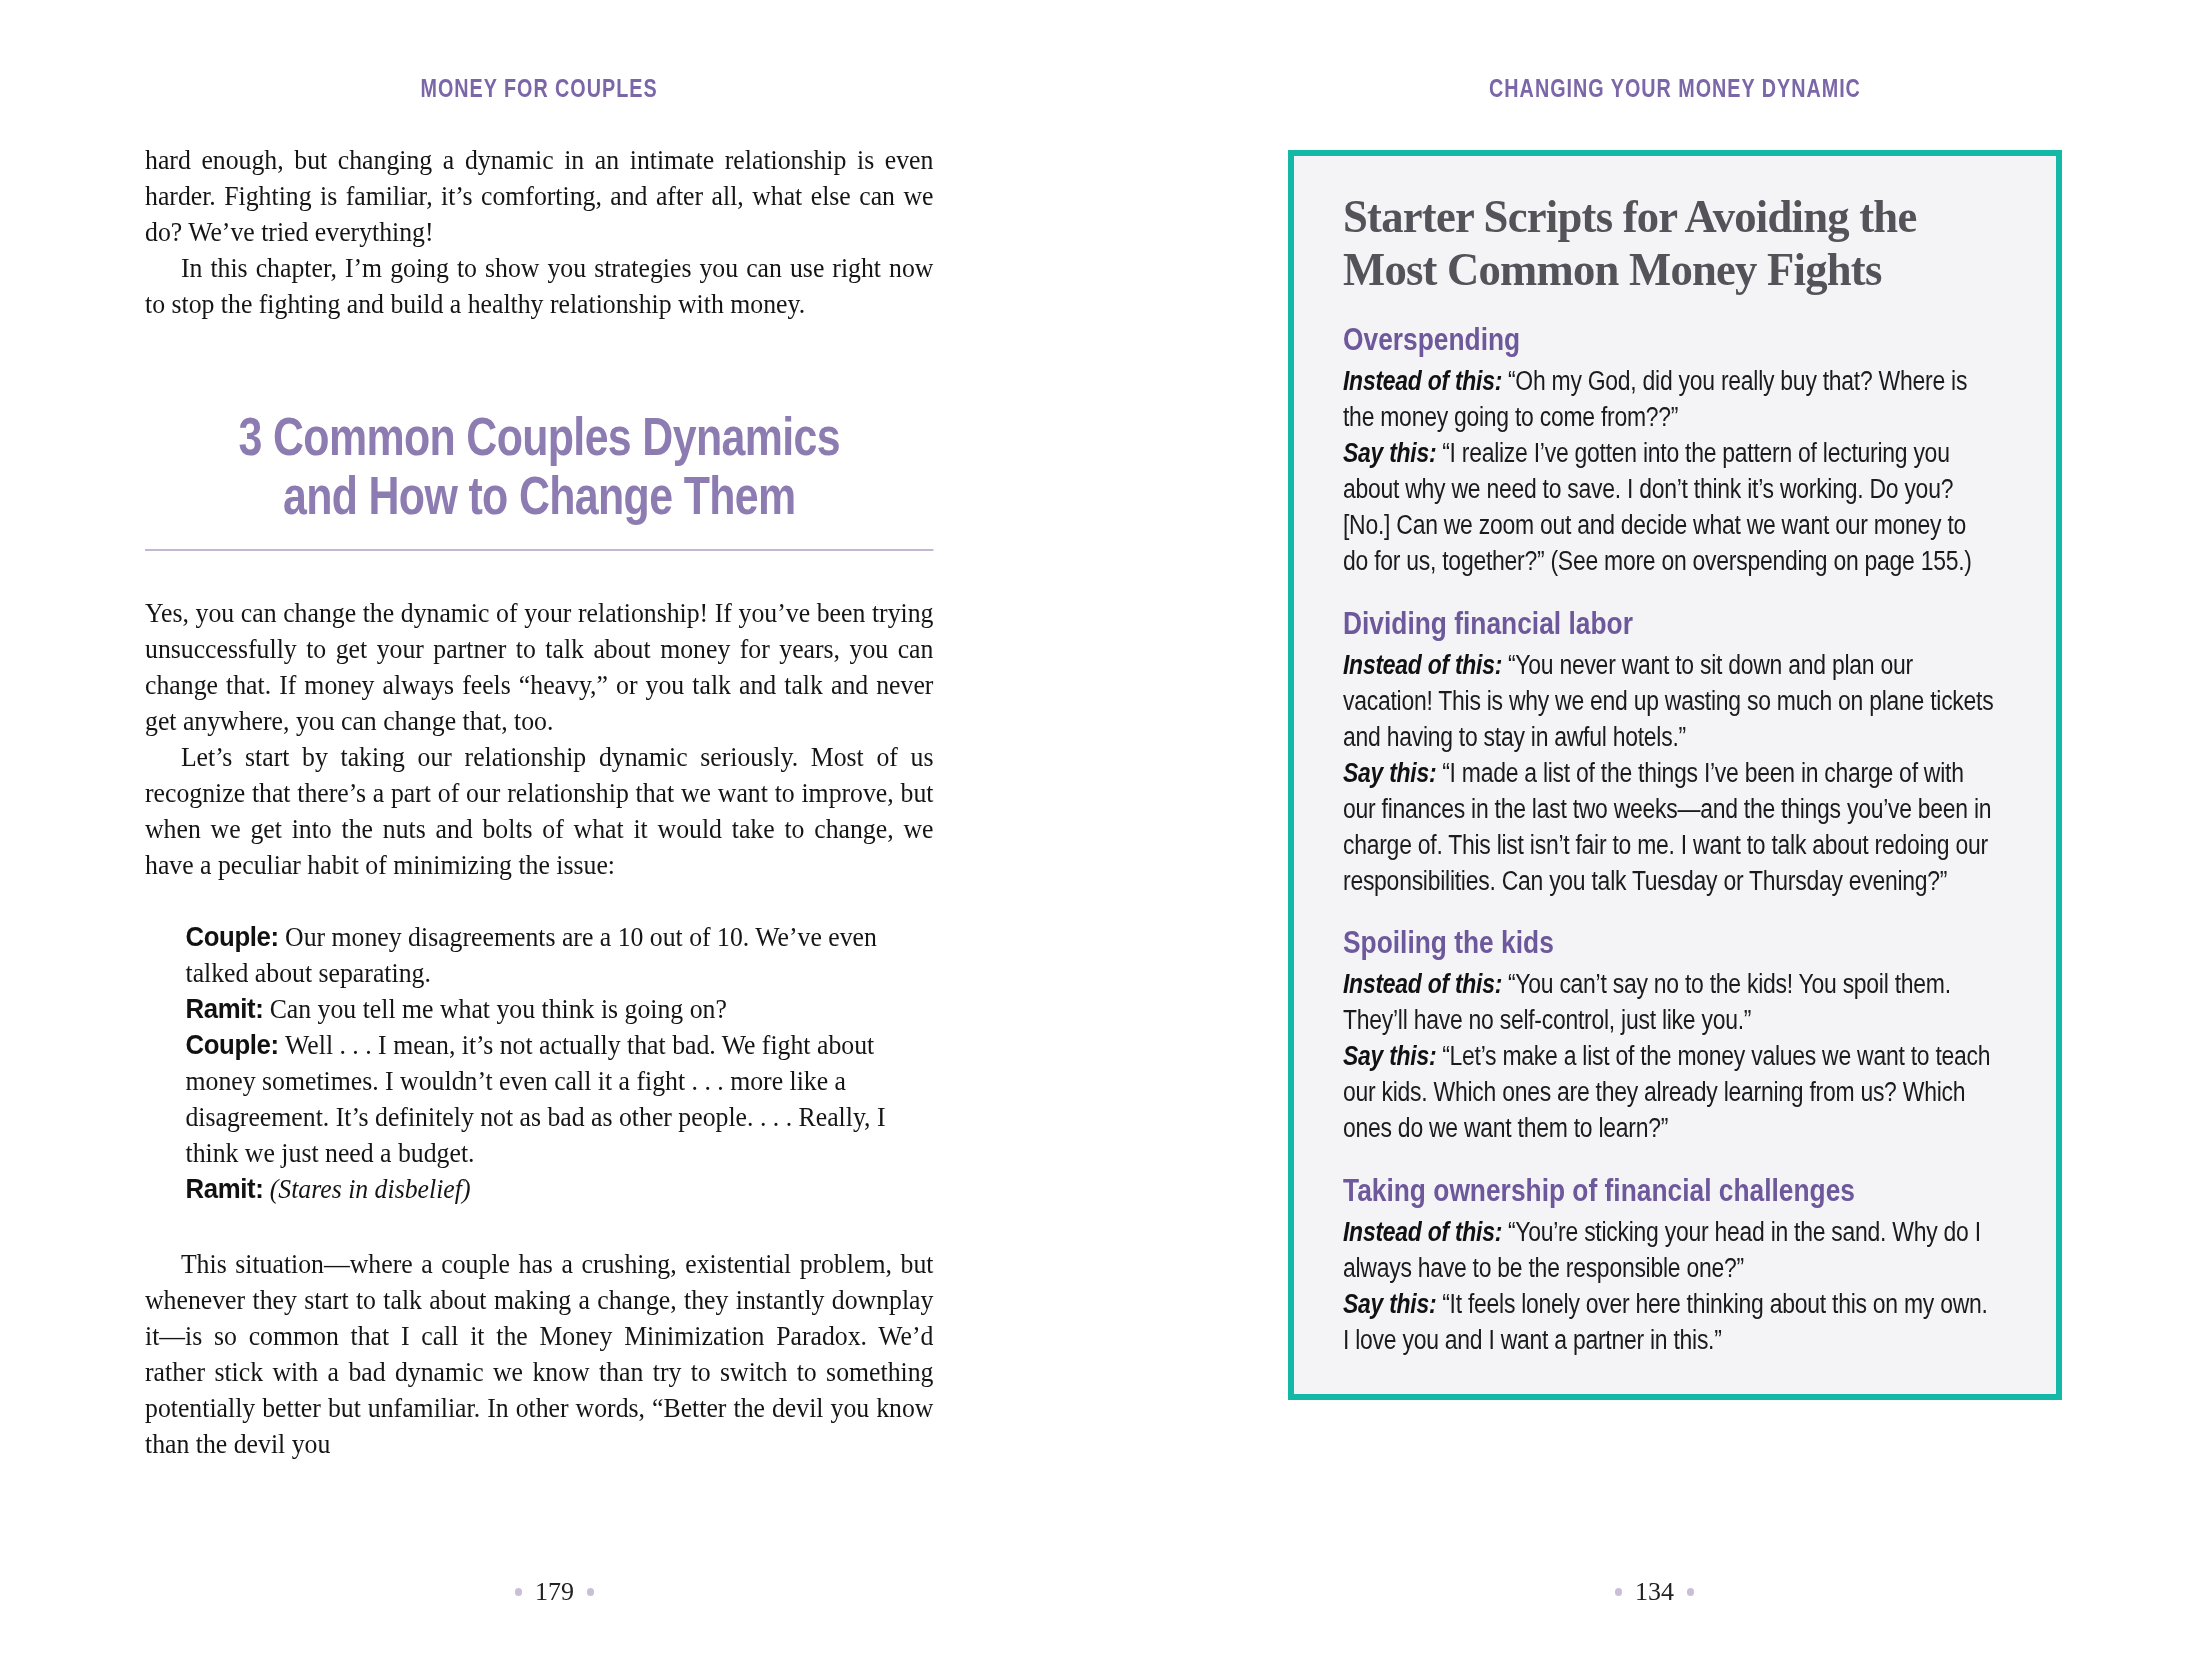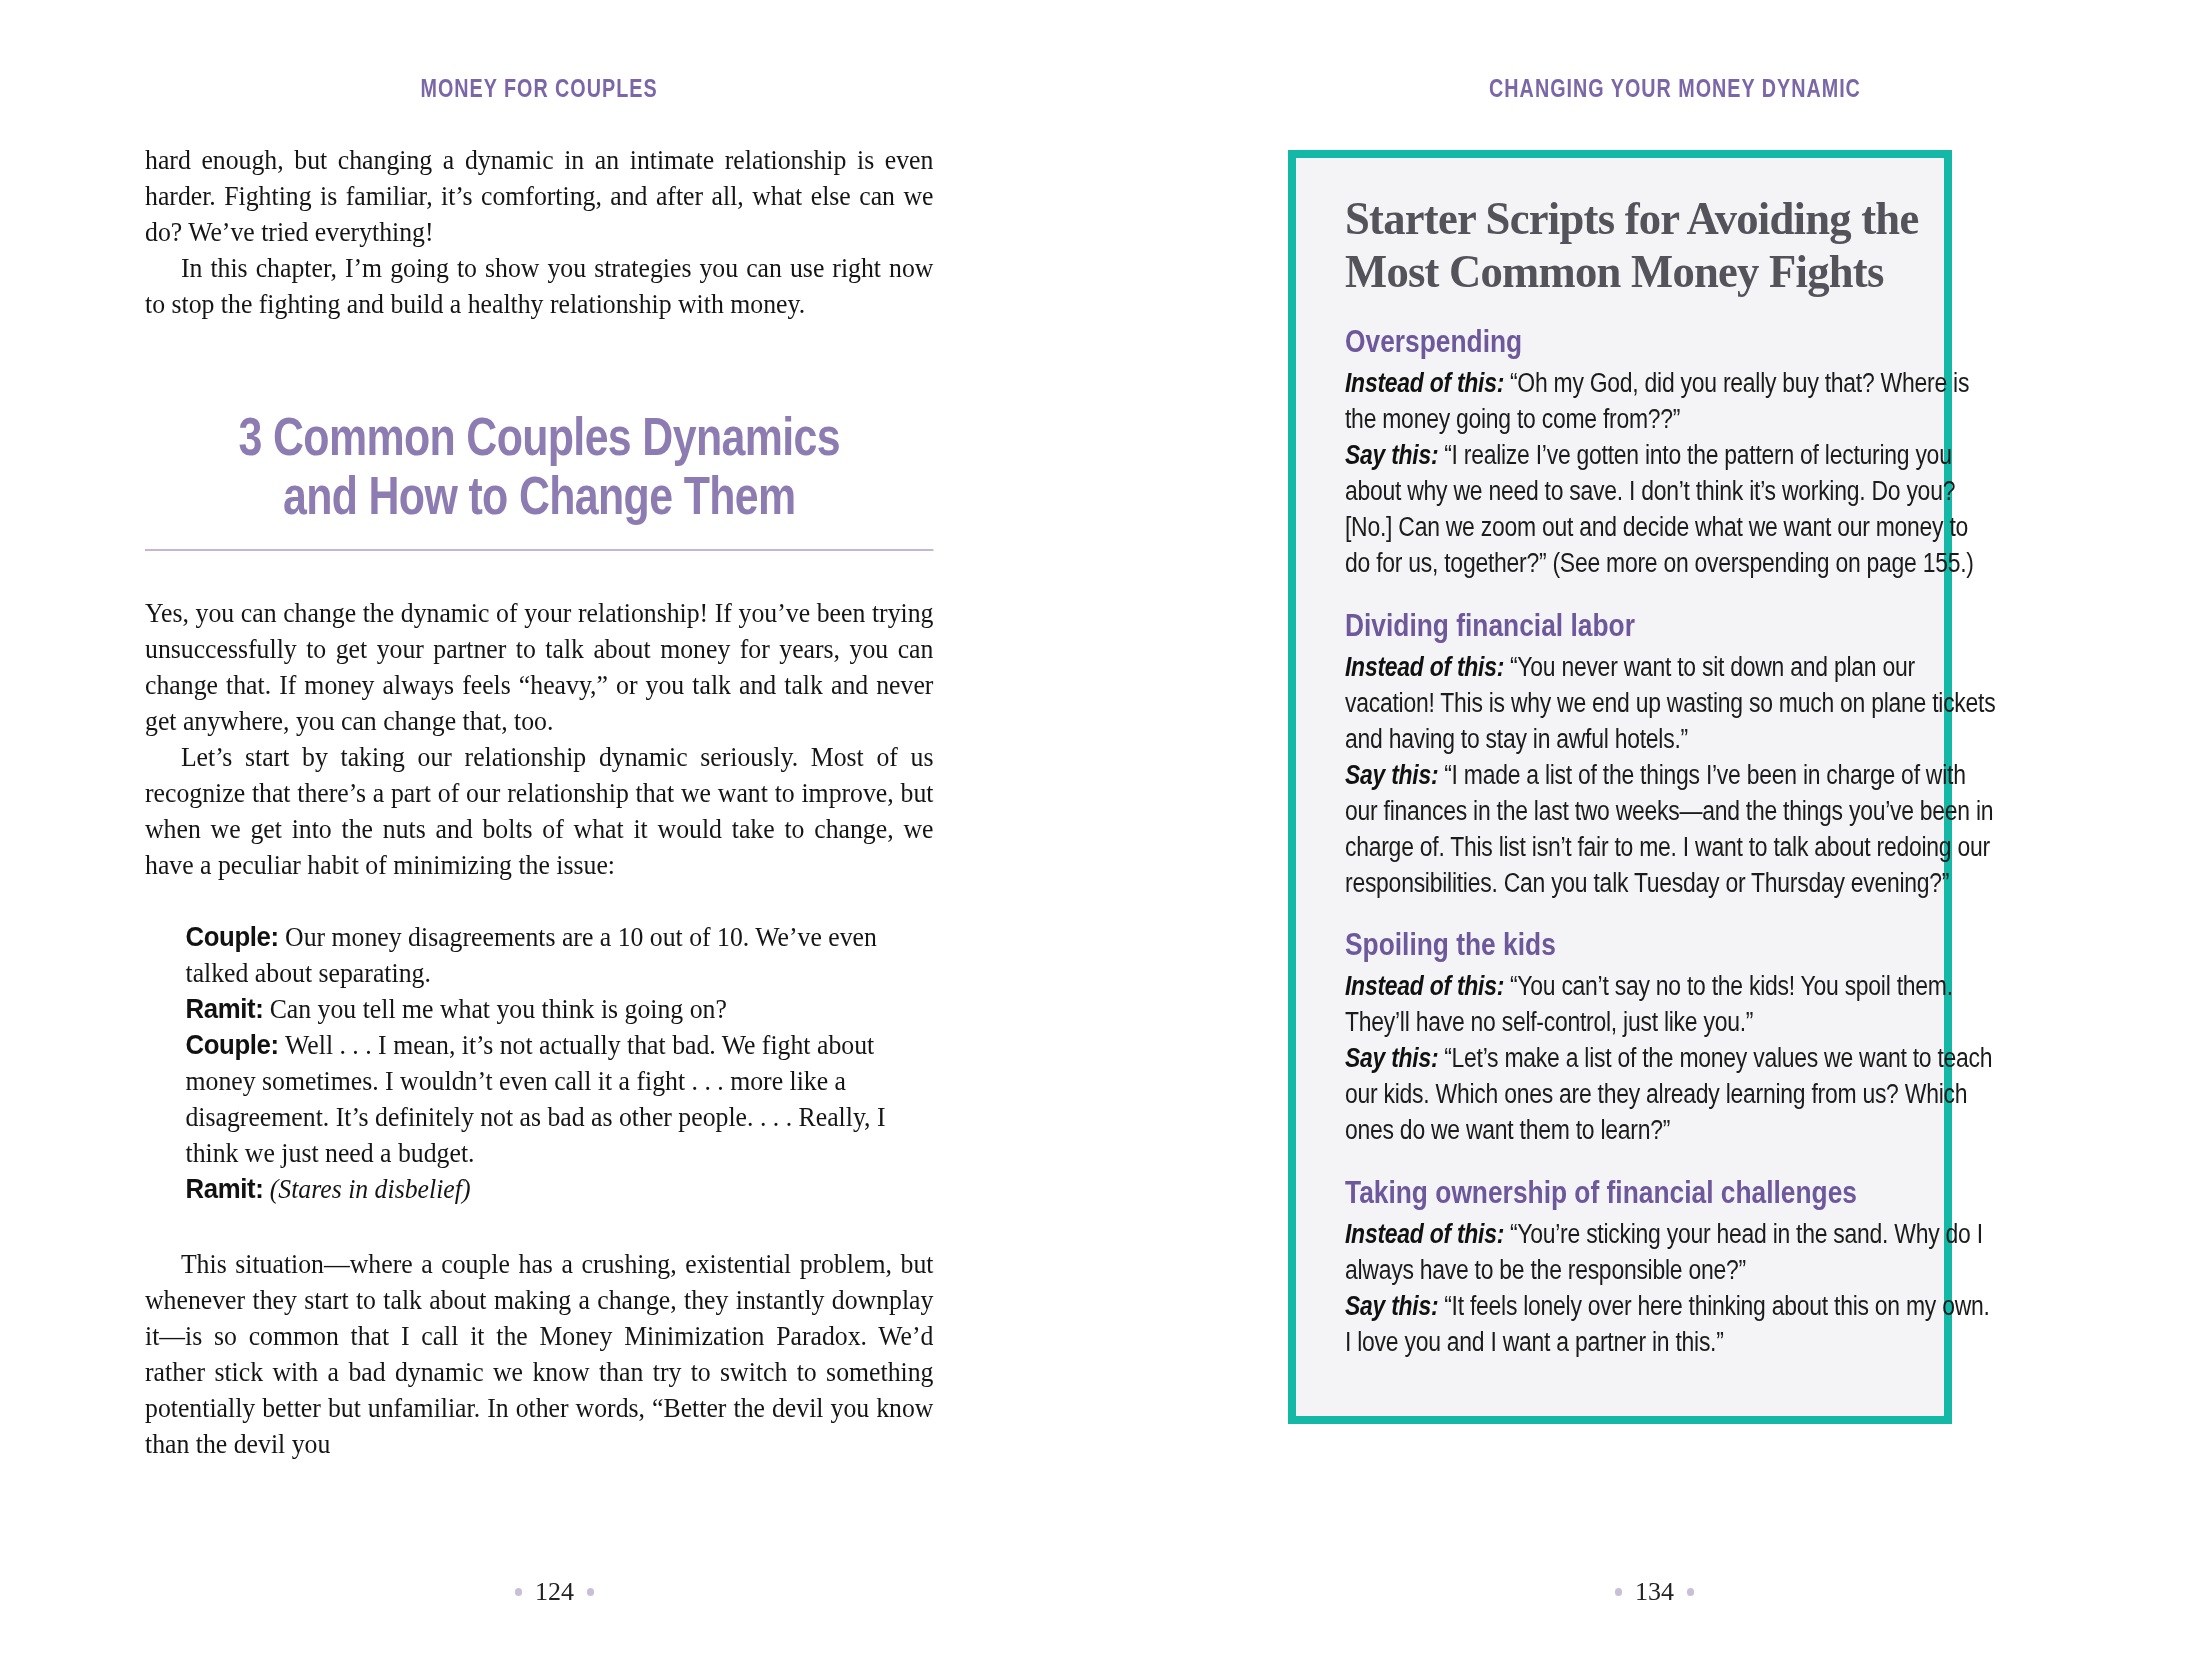--- a/index.html
+++ b/index.html
@@ -39,23 +39,23 @@
 
   .closing-para{margin-top:39px;}
 
   
   .page-number-row{position:absolute;bottom:47px;left:0;width:100%;
     display:flex;justify-content:center;align-items:center;gap:12.7px;}
   .page-number{font-family:"Liberation Serif", serif;font-size:26px;color:#222;}
   .dot{width:7.6px;height:7.6px;border-radius:50%;background:#c9c0d7;}
 
   
-  .script-box{position:absolute;left:185px;top:150px;width:664px;
-    box-sizing:border-box;border:8px solid #14b8a6;background:#f4f3f6;
-    padding:34px 49px 56px;}
+  .script-box{position:absolute;left:185px;top:150px;width:774px;
+    box-sizing:border-box;border:6px solid #14b8a6;background:#f4f3f6;
+    padding:34px 49px 36px;}
   .box-title{margin:0;font-family:"Liberation Serif", serif;font-weight:700;
     font-size:47px;line-height:53px;letter-spacing:-0.8px;color:#55535a;
     transform:scaleX(0.95);transform-origin:0 0;white-space:nowrap;}
   .box-sections{width:768px;transform:scaleX(0.85);transform-origin:0 0;}
   .section-heading{margin:25.4px 0 5.1px;font-family:"Liberation Sans", sans-serif;
     font-weight:700;font-size:31px;line-height:37px;color:#6d589b;}
   .script-para{margin:0;font-family:"Liberation Sans", sans-serif;
     font-size:27px;line-height:36px;color:#1b1b1b;letter-spacing:-0.3px;}
   .lbl{font-weight:700;font-style:italic;margin-right:6.8px;color:#111;}
 </style>
@@ -85,21 +85,21 @@
       <p class="dlg-line"><b class="spk">Ramit:</b><span>Can you tell me what you think is going on?</span></p>
       <p class="dlg-line"><b class="spk">Couple:</b><span>Well . . . I mean, it’s not actually that bad. We fight about money sometimes. I wouldn’t even call it a fight . . . more like a disagreement. It’s definitely not as bad as other people. . . . Really, I think we just need a budget.</span></p>
       <p class="dlg-line"><b class="spk">Ramit:</b><span class="ital">(Stares in disbelief)</span></p>
     </div>
 
     <p class="body-para indent closing-para">This situation—where a couple has a crushing, existential problem, but whenever they start to talk about making a change, they instantly downplay it—is so common that I call it the Money Minimization Paradox. We’d rather stick with a bad dynamic we know than try to switch to something potentially better but unfamiliar. In other words, “Better the devil you know than the devil you</p>
   </div>
 
   <div class="page-number-row">
     <span class="dot"></span>
-    <span class="page-number">124</span>
+    <span class="page-number">179</span>
     <span class="dot"></span>
   </div>
 </section>
 
 <section class="page page-right">
 
   <div class="running-head rh-right">CHANGING YOUR MONEY DYNAMIC</div>
 
   <div class="script-box">
 

